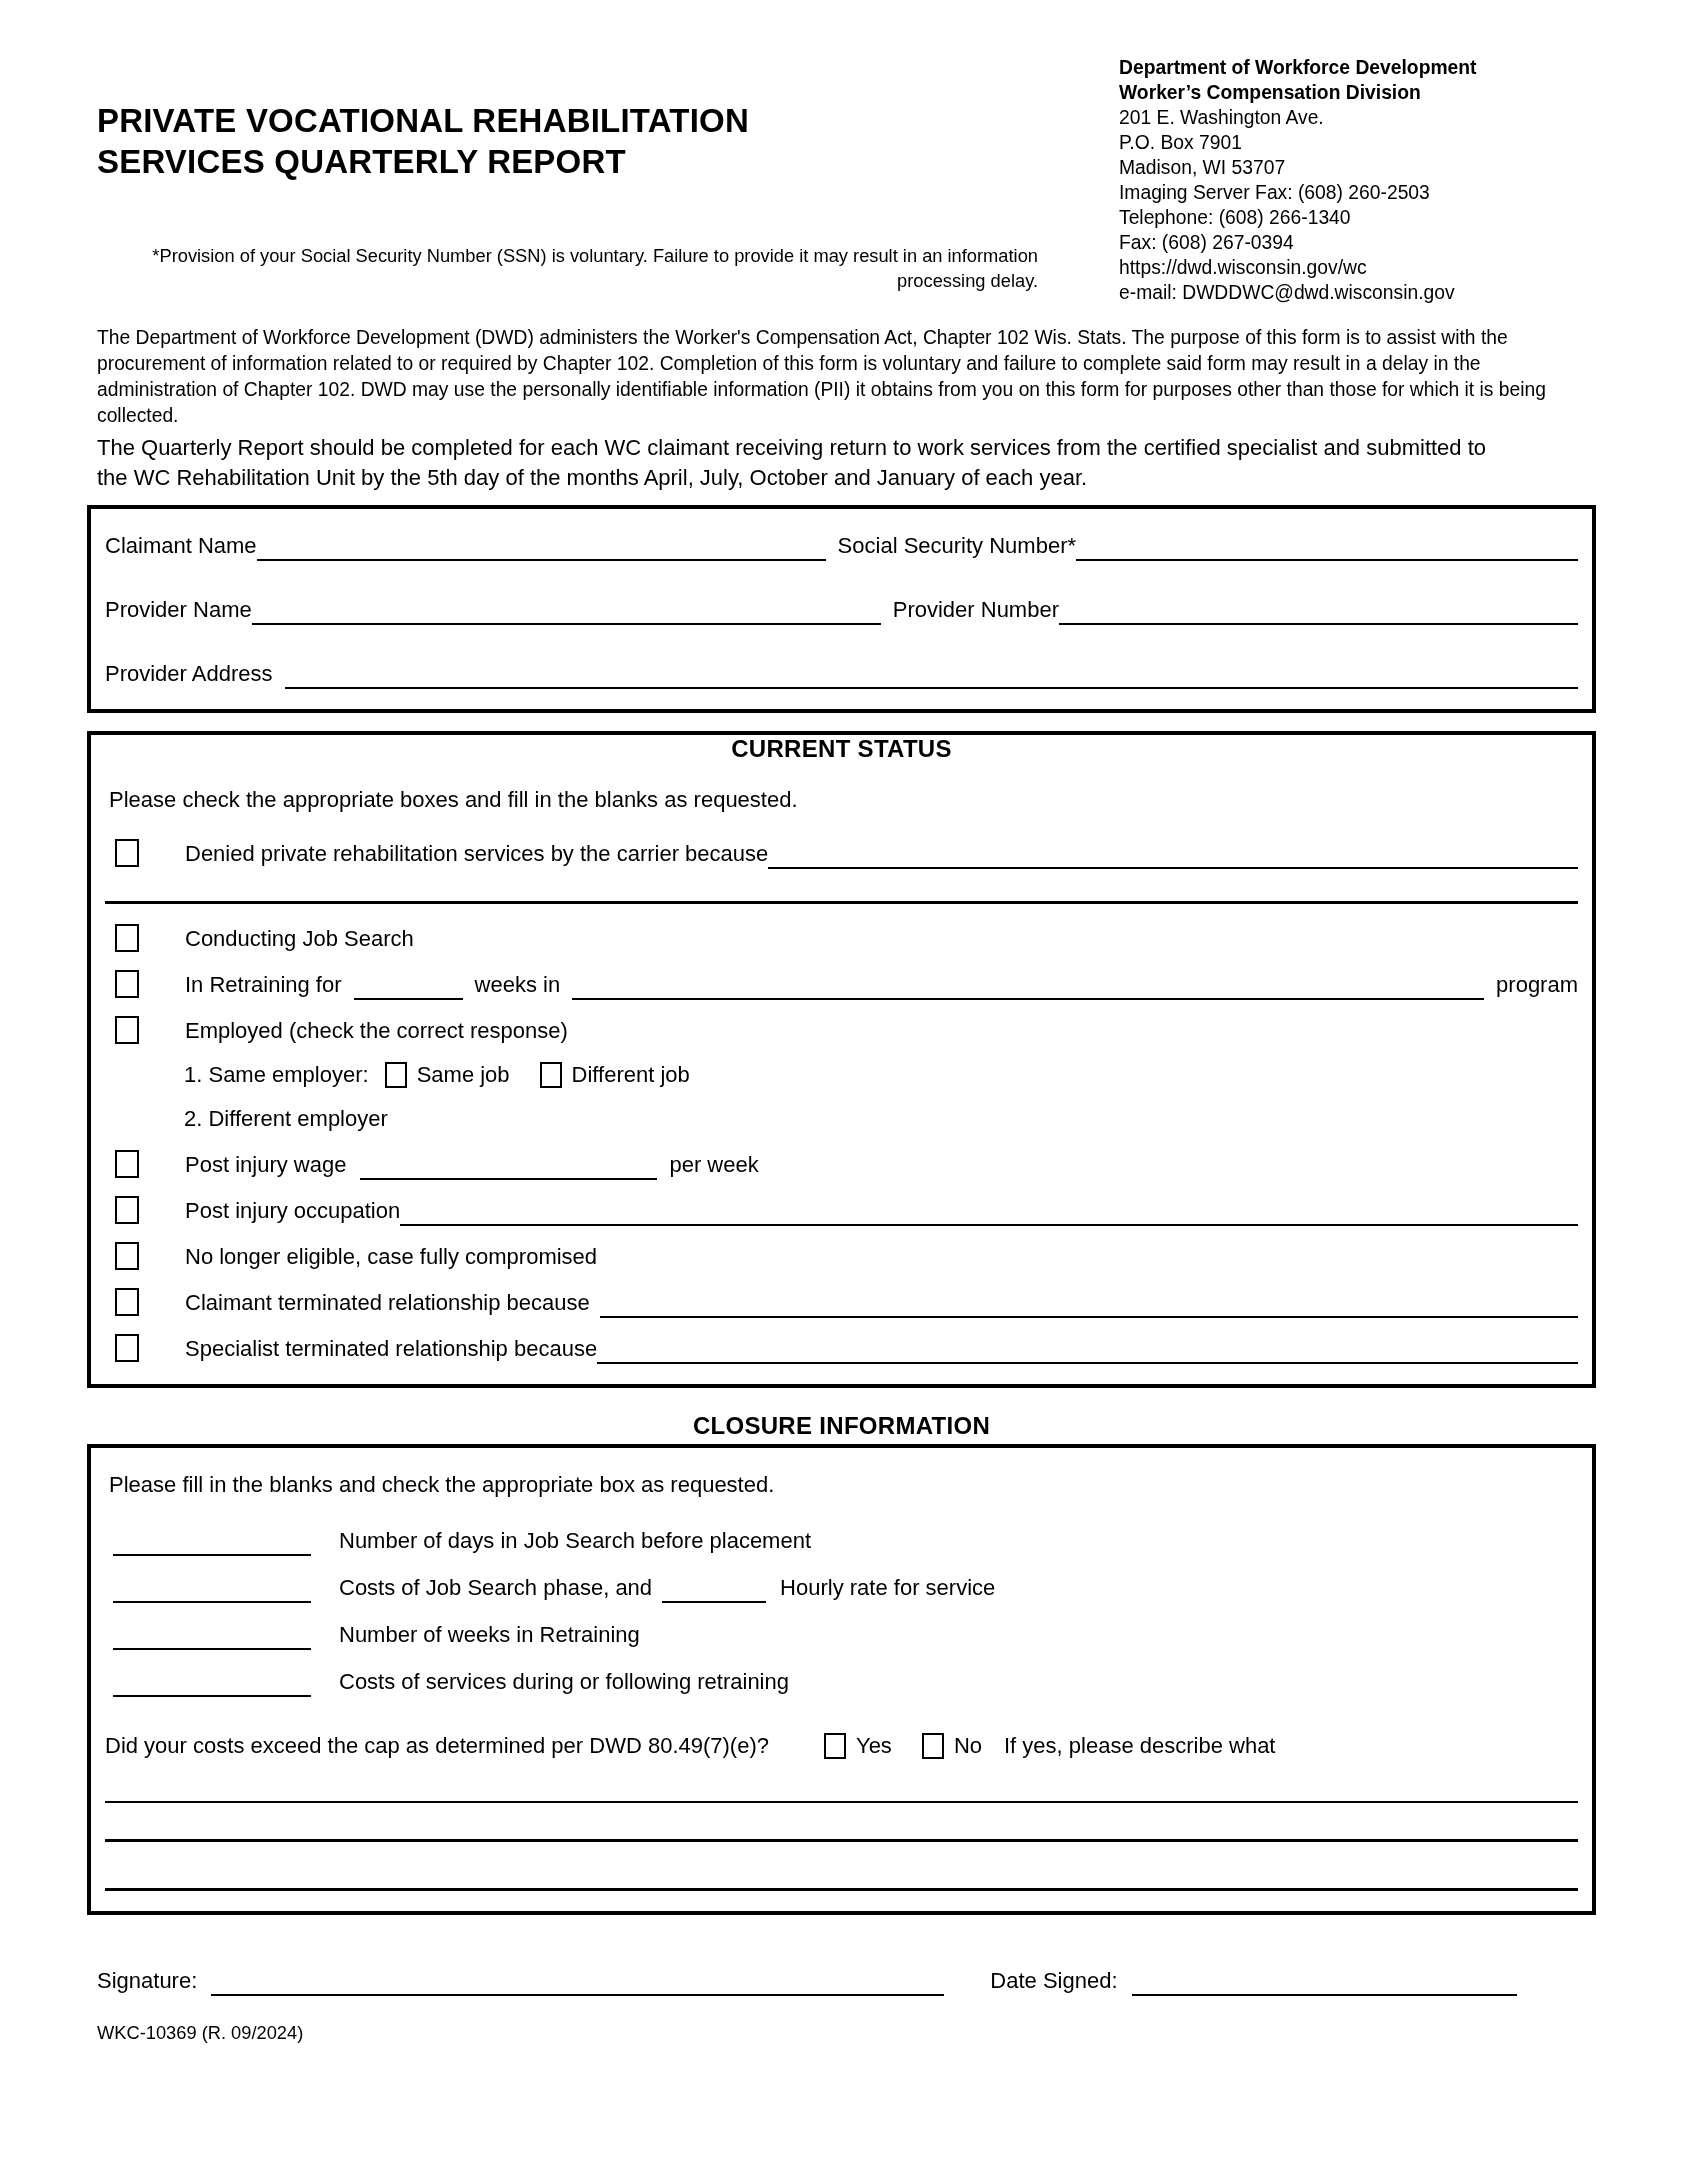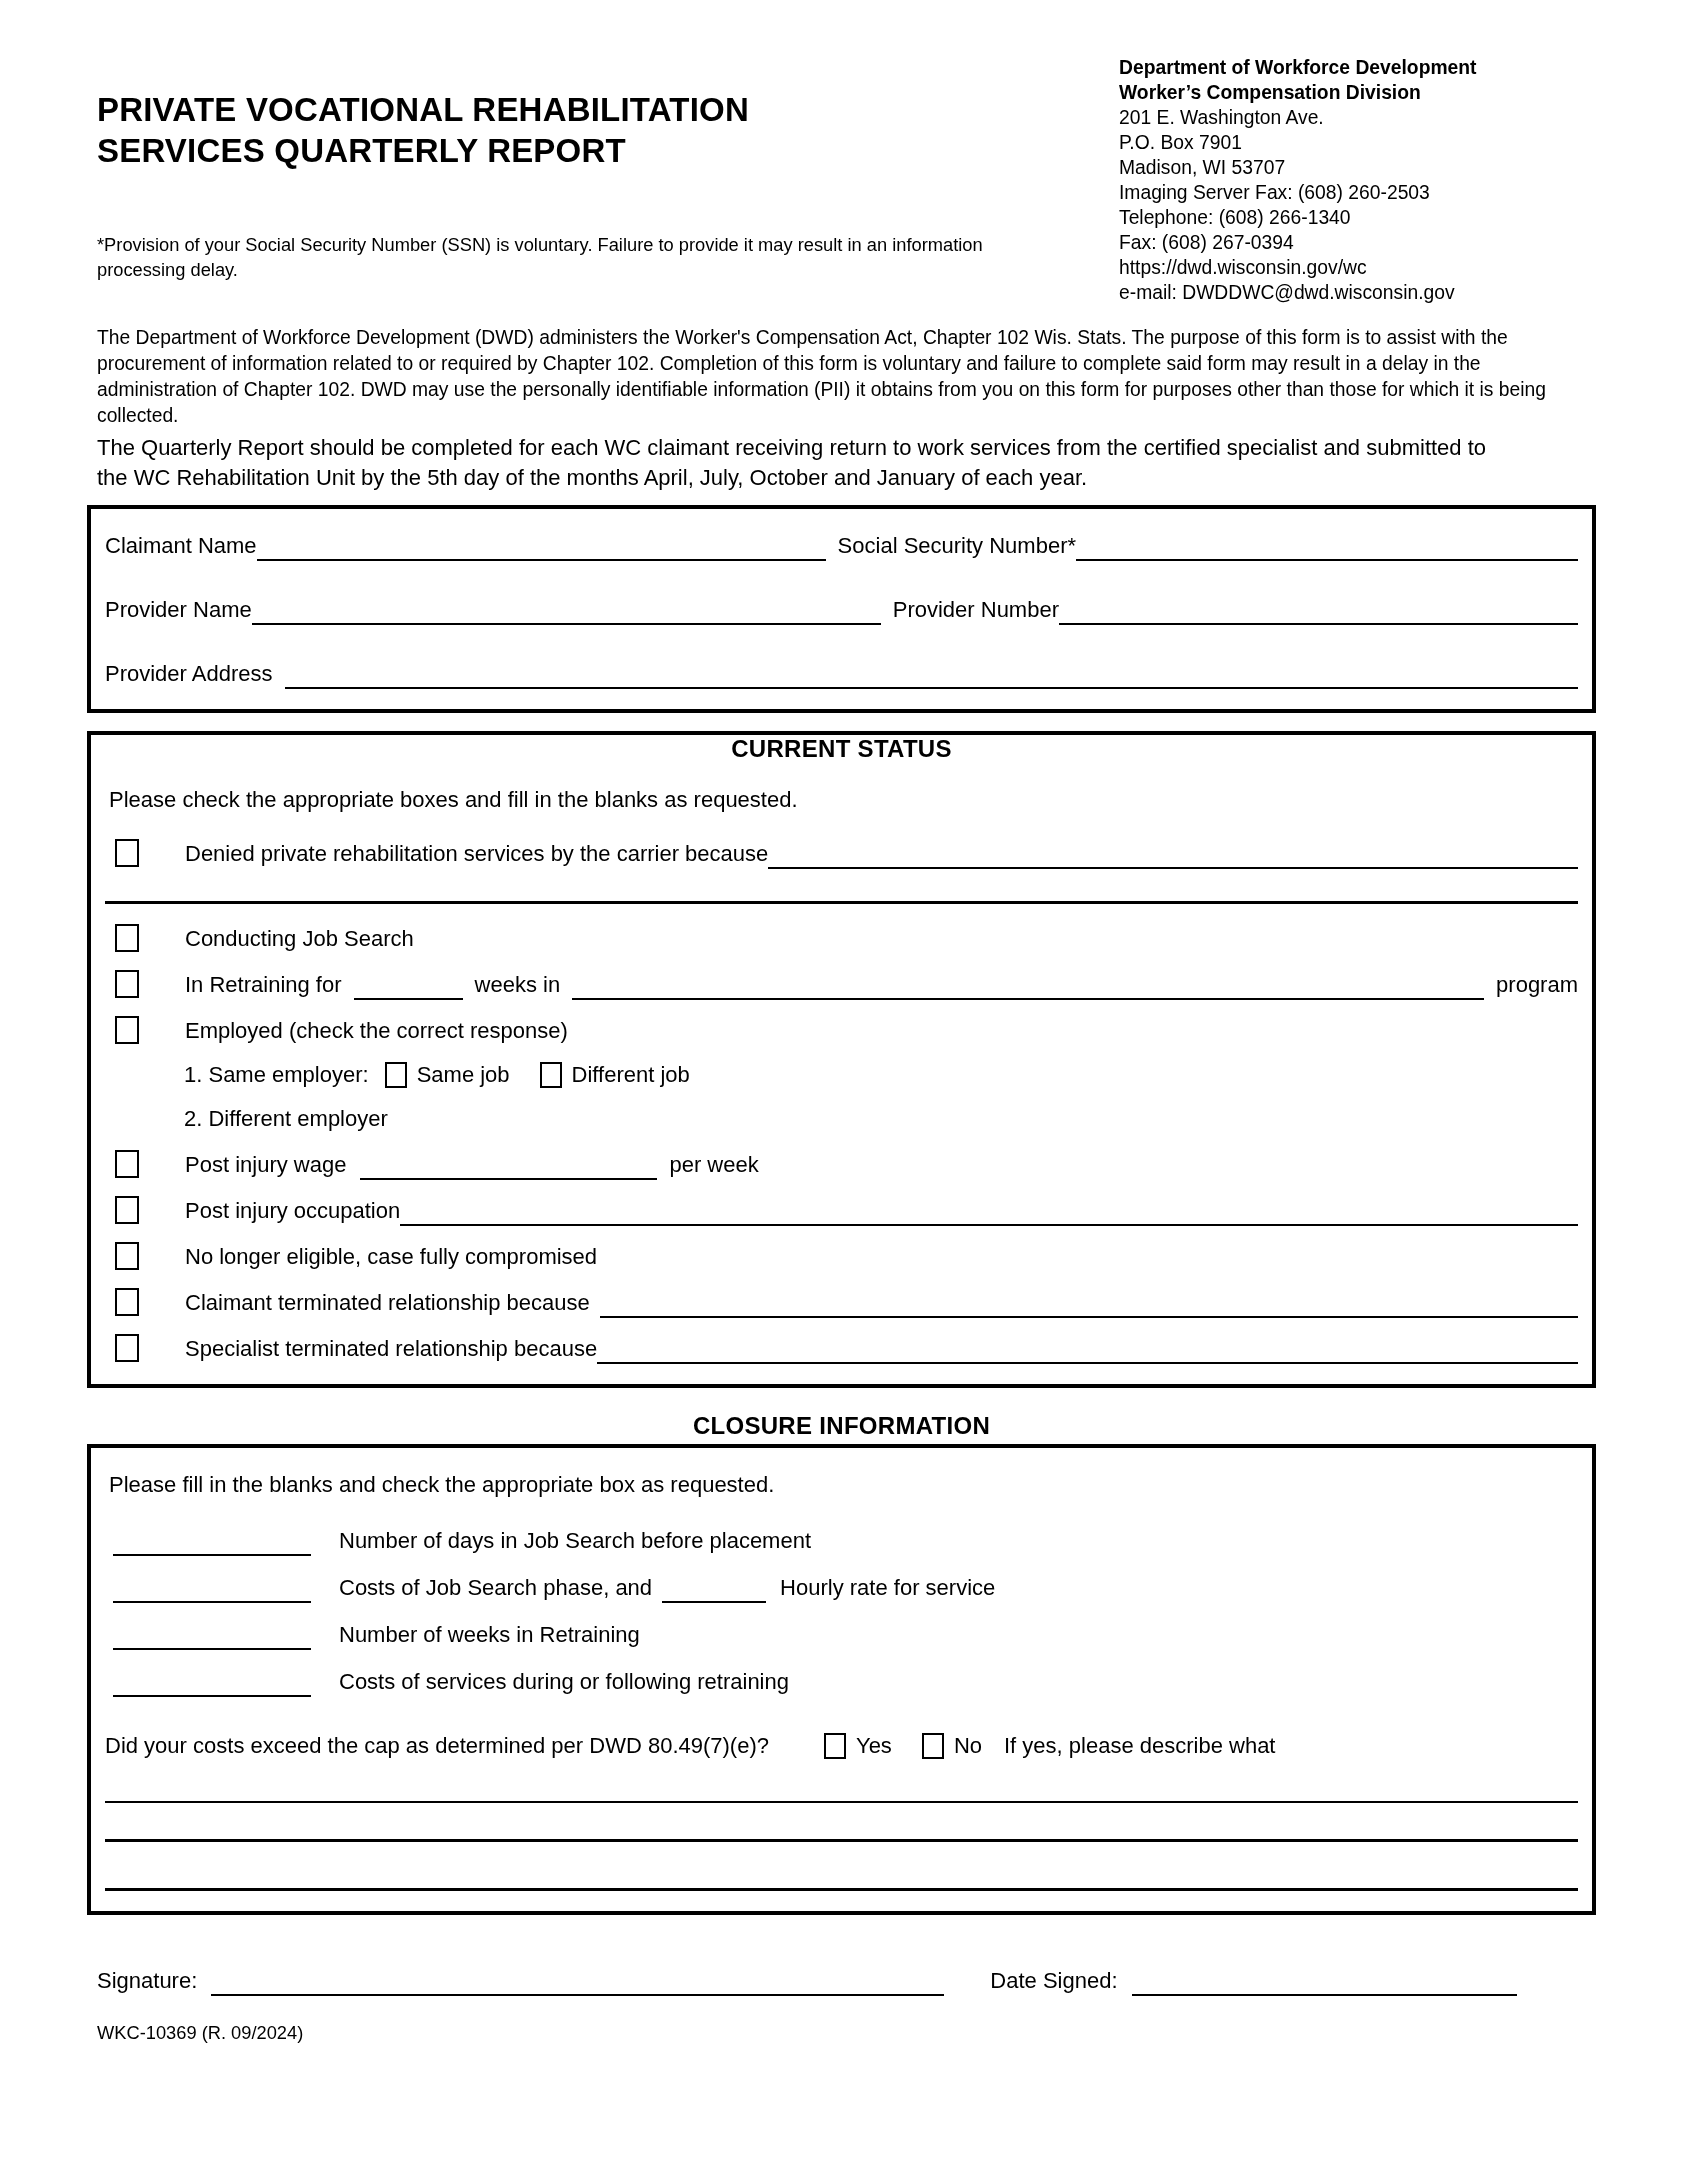--- a/index.html
+++ b/index.html
@@ -6,22 +6,22 @@
   html,body { background:#ffffff; }
   .page {
     position:relative; width:1683px; height:2178px; background:#fff; color:#000;
     font-family:"Liberation Sans","DejaVu Sans",sans-serif; overflow:hidden;
   }
   .content { margin:0 87px; width:1509px; }
 
   
   .top { display:flex; justify-content:space-between; padding-top:55px; }
   .top-left { width:980px; padding-left:10px; }
-  .form-title { font-size:33px; font-weight:bold; line-height:41px; margin-top:34px; letter-spacing:0.2px; }
-  .ssn-note { margin-top:61px; font-size:18.3px; line-height:25px; width:941px; }
+  .form-title { font-size:33px; font-weight:bold; line-height:41px; margin-top:45px; letter-spacing:0.2px; }
+  .ssn-note { margin-top:61px; font-size:18.3px; line-height:25px; width:941px;text-align:right; }
   .agency { width:477px; font-size:19.3px; line-height:25px; }
   .agency .b { font-weight:bold; }
 
   .admin-para { margin-top:20px; padding-left:10px; font-size:19.3px; line-height:26px; width:1499px; }
   .quarterly-para { margin-top:4px; padding-left:10px; font-size:22px; line-height:30px; width:1416px; }
 
   
   .box { border:4px solid #000; margin-top:12px; padding:14px 14px 20px 14px; }
   .cs-box { margin-top:18px; padding-top:0; }
   .cl-box { margin-top:4px; }

